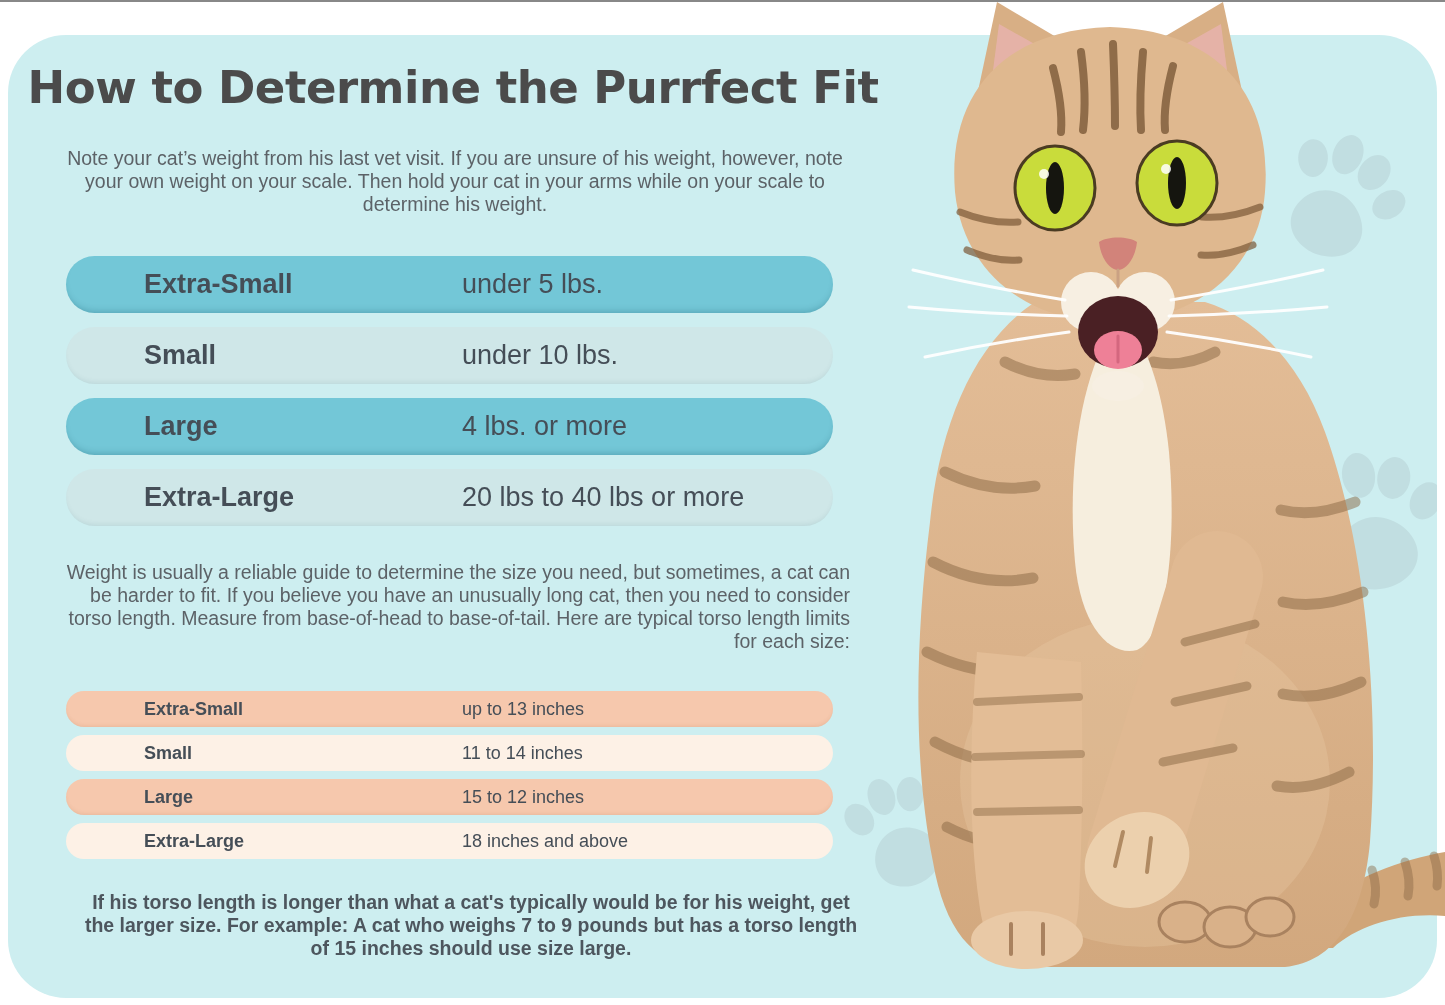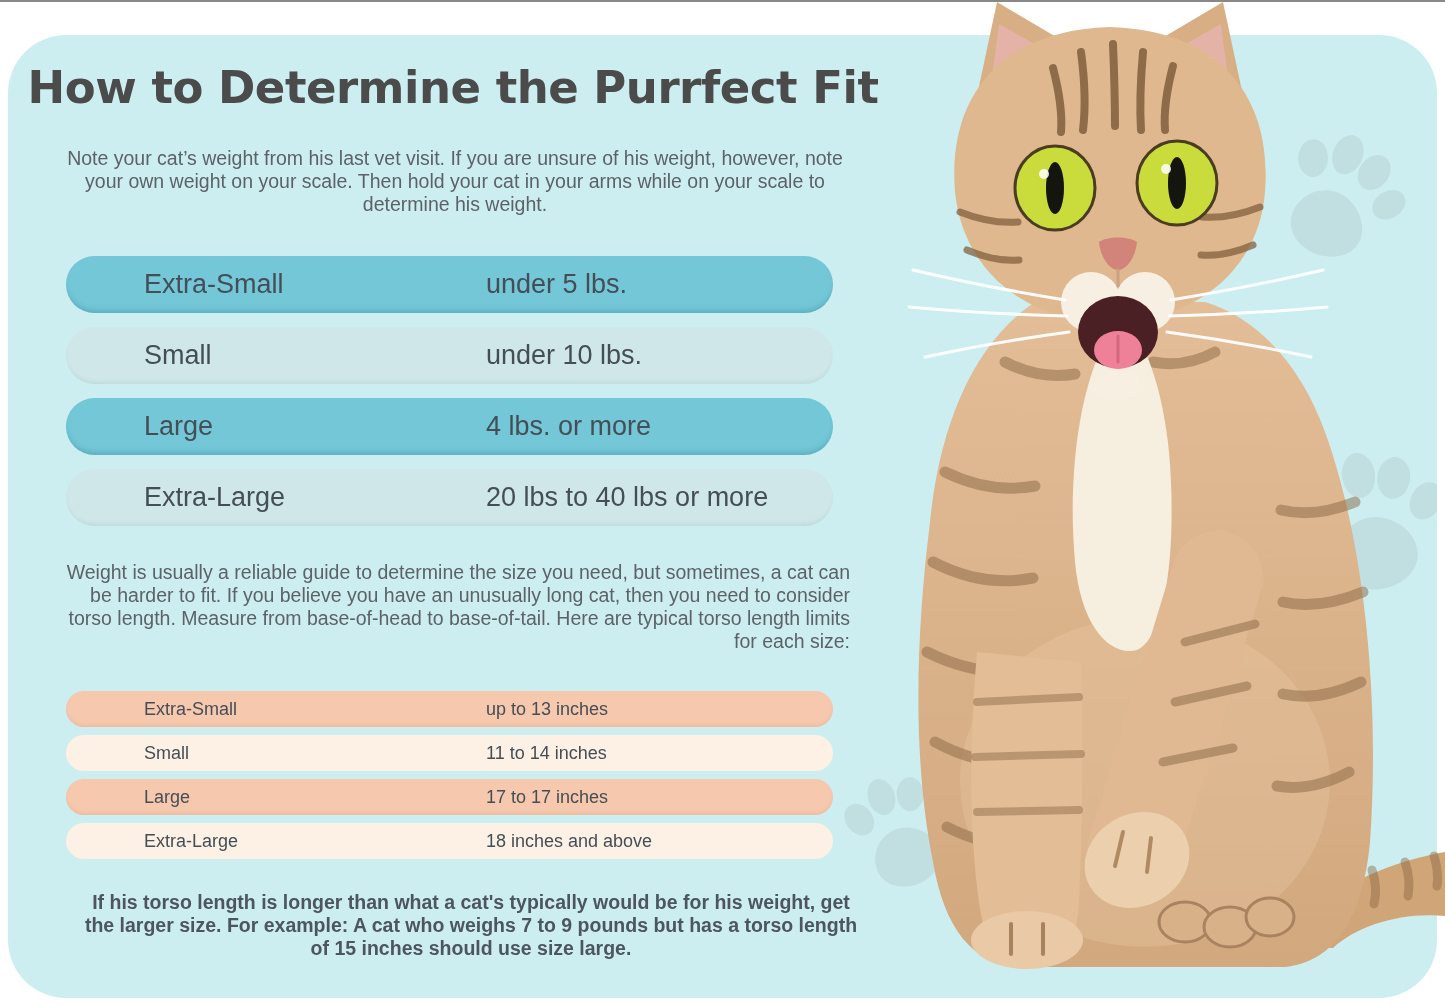--- a/index.html
+++ b/index.html
@@ -49,22 +49,22 @@
 
   .table{position:absolute;left:58px;width:767px;}
   .weight-table{top:221px;}
   .torso-table{top:656px;}
   .row{
     position:relative;border-radius:999px;display:flex;align-items:center;
     color:var(--pill-text);
   }
   .weight-table .row{height:57px;margin-bottom:14px;font-size:27px;}
   .torso-table .row{height:36px;margin-bottom:8px;font-size:18px;}
-  .row .label{position:absolute;left:78px;font-weight:normal;}
-  .row .value{position:absolute;left:420px;}
+  .row .label{position:absolute;left:78px;font-weight:bold;}
+  .row .value{position:absolute;left:396px;}
   .teal-dark{background:var(--teal-dark);box-shadow:inset 0 -5px 7px -4px rgba(0,70,85,.28);}
   .teal-light{background:var(--teal-light);box-shadow:inset 0 -4px 6px -4px rgba(0,70,85,.14);}
   .peach-dark{background:var(--peach-dark);box-shadow:inset 0 -3px 5px -3px rgba(140,70,30,.18);}
   .peach-light{background:var(--peach-light);}
 
   .cat{position:absolute;left:885px;top:0;width:560px;height:1005px;}
 </style>
 </head>
 <body>
 
@@ -123,21 +123,21 @@
       <div class="row peach-dark">
         <span class="label">Extra-Small</span>
         <span class="value">up to 13 inches</span>
       </div>
       <div class="row peach-light">
         <span class="label">Small</span>
         <span class="value">11 to 14 inches</span>
       </div>
       <div class="row peach-dark">
         <span class="label">Large</span>
-        <span class="value">17 to 17 inches</span>
+        <span class="value">15 to 12 inches</span>
       </div>
       <div class="row peach-light">
         <span class="label">Extra-Large</span>
         <span class="value">18 inches and above</span>
       </div>
     </div>
 
     <p class="para footer-note">If his torso length is longer than what a cat's typically would be for his weight, get the larger size. For example: A cat who weighs 7 to 9 pounds but has a torso length of 15 inches should use size large.</p>
   </div>
 

